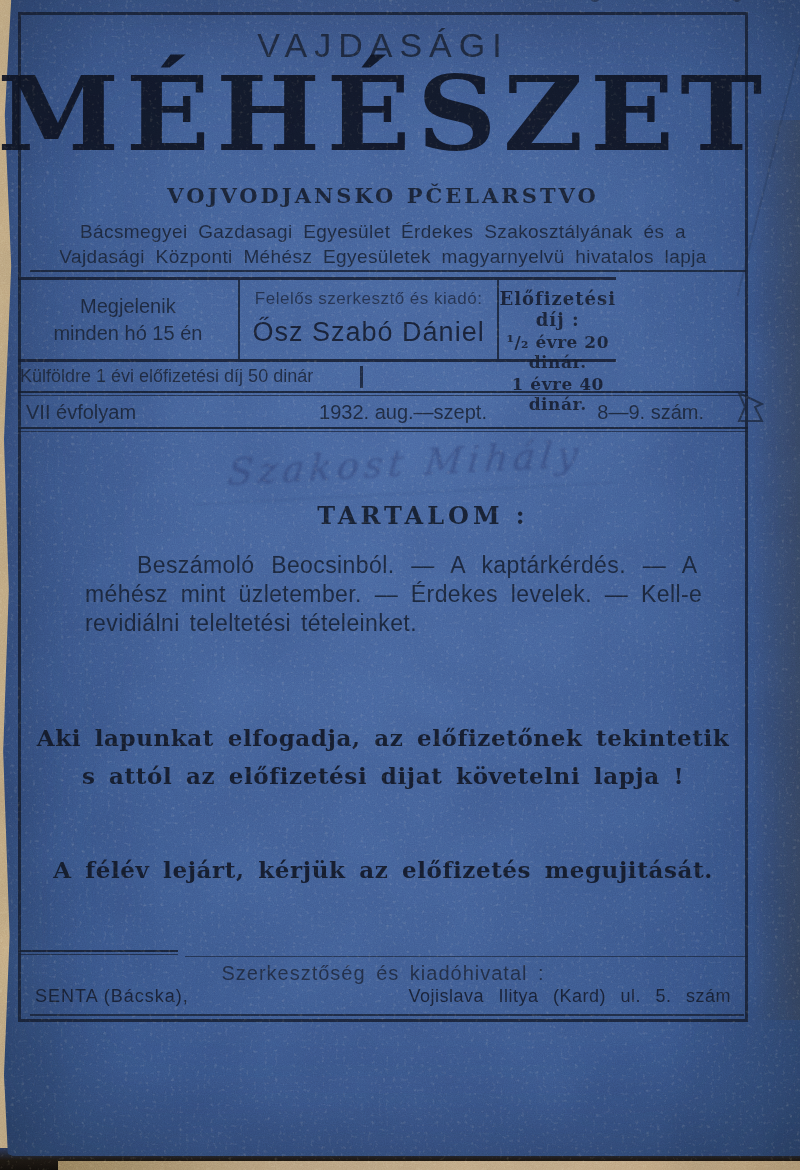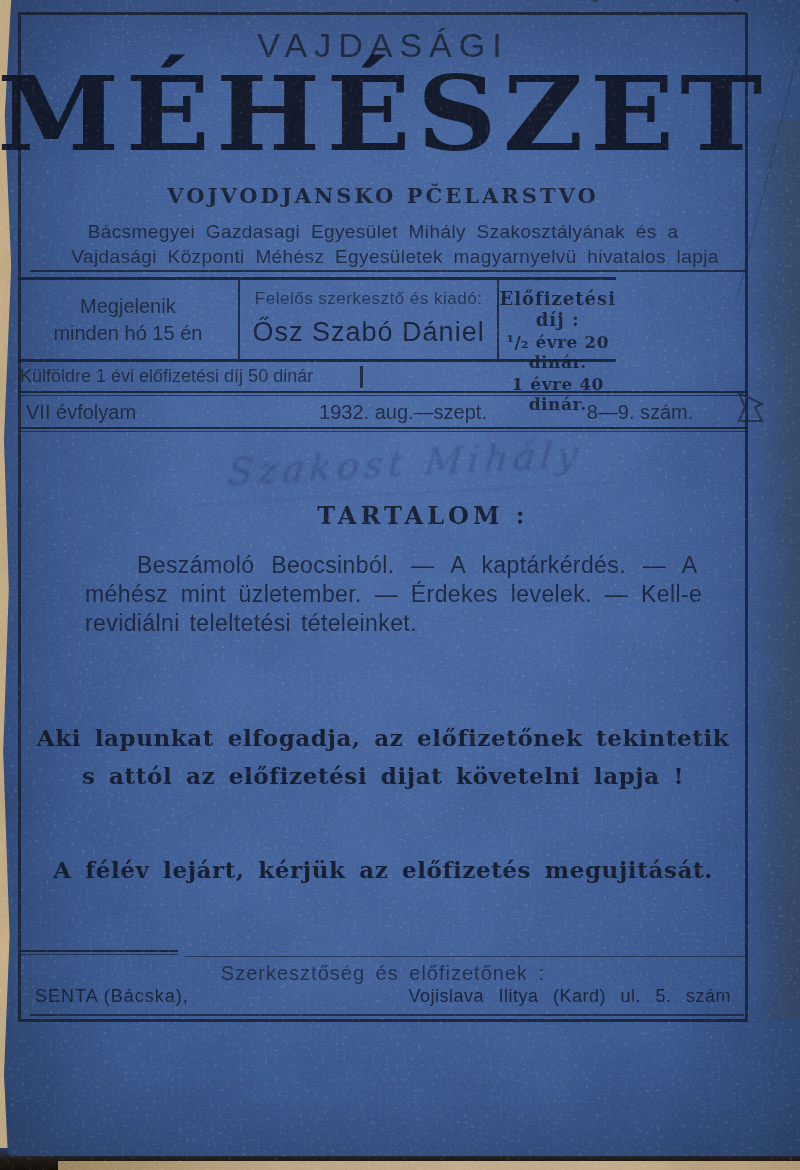--- a/index.html
+++ b/index.html
@@ -28,21 +28,21 @@
   .abs{position:absolute;}
   .ctr{left:18px;width:730px;text-align:center;}
 
   .frame{position:absolute;left:18px;top:12px;width:730px;height:1010px;box-sizing:border-box;border:3px solid rgba(23,31,48,0.82);}
 
   .kicker{top:26px;font-size:34px;letter-spacing:7px;color:rgba(28,38,56,0.88);word-spacing:4px;}
   .title{top:60px;font-family:"DejaVu Serif","Liberation Serif",serif;font-weight:bold;font-size:103px;line-height:1.05;letter-spacing:6px;color:rgba(17,23,38,0.93);transform:scaleX(1.07);transform-origin:center;}
   .subtitle-sr{top:183px;font-family:"DejaVu Serif",serif;font-weight:bold;font-size:21px;letter-spacing:3px;color:rgba(24,32,48,0.9);}
   .org{font-size:19px;letter-spacing:0.4px;word-spacing:5px;color:rgba(28,38,56,0.9);}
   .org1{top:221px;}
-  .org2{top:246px;padding-left:12px;}
+  .org2{top:246px;}
   .rule{border-top:2px solid rgba(24,32,49,0.8);height:0;}
   .rule-sub{top:270px;left:30px;width:716px;}
 
   .row1{top:277px;left:18px;width:598px;height:85px;box-sizing:border-box;border-top:3px solid rgba(23,31,48,0.85);border-bottom:3px solid rgba(23,31,48,0.85);display:flex;}
   .r1c1{width:232px;box-sizing:border-box;display:flex;flex-direction:column;justify-content:center;gap:4px;font-size:20px;color:rgba(28,38,56,0.9);text-align:center;}
   .r1c2{width:276px;box-sizing:border-box;border-left:2.5px solid rgba(23,31,48,0.8);border-right:2.5px solid rgba(23,31,48,0.8);text-align:center;padding-top:9px;}
   .r1c2 .lbl{font-size:17px;letter-spacing:0.5px;color:rgba(30,42,64,0.82);}
   .r1c2 .nm{font-size:27px;margin-top:8px;letter-spacing:1px;color:rgba(24,32,50,0.92);}
   .r1c3{flex:1;text-align:center;padding-top:8px;font-family:"DejaVu Serif",serif;font-weight:bold;color:rgba(24,32,50,0.9);}
   .r1c3 .lbl{font-size:18px;letter-spacing:1px;}
@@ -50,21 +50,21 @@
 
   .row2{top:362px;left:6px;width:730px;height:29px;display:flex;align-items:center;}
   .r2c1{width:354px;box-sizing:border-box;padding-left:14px;font-size:18px;color:rgba(28,38,56,0.88);}
   .r2div{width:2.5px;height:22px;background:rgba(23,31,48,0.8);}
   .r2c2{flex:1;text-align:center;font-family:"DejaVu Serif",serif;font-weight:bold;font-size:20px;letter-spacing:1px;color:rgba(22,30,46,0.92);}
   .dbl{height:5px;box-sizing:border-box;border-top:2.5px solid rgba(23,31,48,0.85);border-bottom:1.5px solid rgba(23,31,48,0.65);}
   .dbl1{top:391px;left:18px;width:730px;}
   .row3{top:399px;left:18px;width:730px;height:26px;display:flex;align-items:center;font-size:20px;color:rgba(28,38,56,0.9);}
   .r3a{width:240px;padding-left:8px;box-sizing:border-box;}
   .r3b{flex:1;text-align:center;}
-  .r3c{width:200px;text-align:center;padding-right:16px;box-sizing:border-box;}
+  .r3c{width:200px;text-align:right;padding-right:44px;box-sizing:border-box;}
   .dbl2{top:427px;left:18px;width:730px;}
   .pointer{position:absolute;left:736px;top:390px;width:34px;height:34px;z-index:6;}
 
   .handwriting{
     top:442px;left:195px;width:420px;
     font-family:"DejaVu Serif",serif;font-style:italic;font-size:37px;letter-spacing:5px;
     color:rgba(44,54,100,0.42);transform:rotate(-3deg) skewX(-8deg);
     filter:blur(0.8px);border-bottom:1.5px solid rgba(44,54,100,0.3);padding-bottom:8px;text-align:center;
   }
 
@@ -104,21 +104,21 @@
   <div class="stain-right"></div>
   <div class="crease"></div>
 
   <div class="content">
     <div class="abs top-marks">3 — 5</div>
     <div class="frame"></div>
 
     <div class="abs ctr kicker">VAJDASÁGI</div>
     <div class="abs ctr title">MÉHÉSZET</div>
     <div class="abs ctr subtitle-sr">VOJVODJANSKO PČELARSTVO</div>
-    <div class="abs ctr org org1">Bácsmegyei Gazdasagi Egyesület Mihály Szakosztályának és a</div>
+    <div class="abs ctr org org1">Bácsmegyei Gazdasagi Egyesület Érdekes Szakosztályának és a</div>
     <div class="abs ctr org org2">Vajdasági Központi Méhész Egyesületek magyarnyelvü hivatalos lapja</div>
     <div class="abs rule rule-sub"></div>
 
     <div class="abs row1">
       <div class="r1c1">
         <div>Megjelenik</div>
         <div>minden hó 15 én</div>
       </div>
       <div class="r1c2">
         <div class="lbl">Felelős szerkesztő és kiadó:</div>
@@ -155,21 +155,21 @@
       <div class="l2">méhész mint üzletember. — Érdekes levelek. — Kell-e</div>
       <div class="l3">revidiálni teleltetési tételeinket.</div>
     </div>
 
     <div class="abs ctr notice n1a">Aki lapunkat elfogadja, az előfizetőnek tekintetik</div>
     <div class="abs ctr notice n1b">s attól az előfizetési dijat követelni lapja !</div>
     <div class="abs ctr notice n2">A félév lejárt, kérjük az előfizetés megujitását.</div>
 
     <div class="abs dbl f-stub"></div>
     <div class="abs f-line"></div>
-    <div class="abs ctr f-label">Szerkesztőség és előfizetőnek :</div>
+    <div class="abs ctr f-label">Szerkesztőség és kiadóhivatal :</div>
     <div class="abs addr">
       <span class="city">SENTA (Bácska),</span>
       <span class="street">Vojislava Ilitya (Kard) ul. 5. szám</span>
     </div>
     <div class="abs addr-rule"></div>
   </div>
 
   <svg class="noise noise-mottle">
     <filter id="mottle">
         <feTurbulence type="fractalNoise" baseFrequency="0.012" numOctaves="3" seed="11"></feTurbulence>

